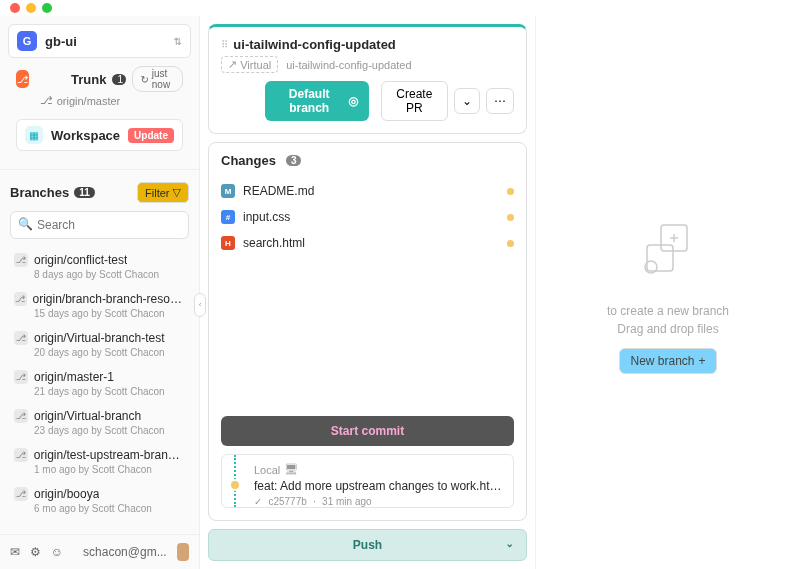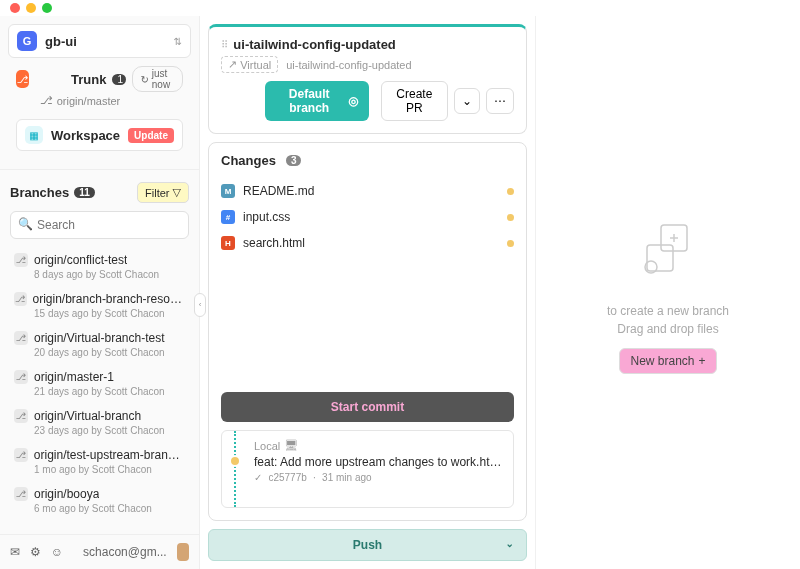--- a/index.html
+++ b/index.html
@@ -21,21 +21,21 @@
 .badge { background: #444; color: #fff; border-radius: 8px; padding: 0 5px; font-size: 10px; min-width: 14px; text-align: center; }
 .pill { border: 1px solid #ddd; border-radius: 10px; padding: 1px 7px; font-size: 10px; color: #666; display: inline-flex; align-items: center; gap: 3px; }
 .origin { font-size: 11px; color: #888; padding: 0 8px 8px 32px; display: flex; align-items: center; gap: 4px; }
 .ws-row { display: flex; align-items: center; gap: 8px; padding: 6px 8px; border: 1px solid #e5e5e5; border-radius: 6px; background: #fff; margin: 4px 8px 8px; }
 .ws-icon { width: 18px; height: 18px; border-radius: 5px; background: #e0f7fa; display: flex; align-items: center; justify-content: center; font-size: 10px; color: #00acc1; }
 .ws-name { font-weight: 600; flex: 1; }
 .update-badge { background: #ff6b6b; color: #fff; border-radius: 4px; padding: 2px 6px; font-size: 10px; font-weight: 600; }
 .divider { height: 1px; background: #eee; margin: 2px 0; }
 .branches-hdr { display: flex; align-items: center; justify-content: space-between; padding: 10px 10px 8px; }
 .branches-title { font-weight: 700; display: flex; align-items: center; gap: 5px; }
-.filter-btn { border: 1px solid #ddd; border-radius: 5px; padding: 3px 7px; font-size: 11px; background: #fef9c3; display: flex; align-items: center; gap: 3px; }
+.filter-btn { border: 1px solid #ddd; border-radius: 5px; padding: 3px 7px; font-size: 11px; background: #eab308; display: flex; align-items: center; gap: 3px; }
 .search-wrap { padding: 0 10px 8px; }
 .search { width: 100%; border: 1px solid #e0e0e0; border-radius: 6px; padding: 6px 8px 6px 26px; font-size: 12px; background: #fff; }
 .search-wrap { position: relative; }
 .sicon { position: absolute; left: 18px; top: 6px; color: #aaa; font-size: 12px; }
 .branch-list { flex: 1; overflow-y: auto; padding: 0 4px; }
 .branch-item { padding: 6px 10px; cursor: pointer; }
 .bi-top { display: flex; align-items: center; gap: 6px; }
 .bi-icon { width: 14px; height: 14px; border-radius: 4px; background: #e8e8e8; color: #888; display: flex; align-items: center; justify-content: center; font-size: 9px; }
 .bi-name { font-size: 12px; font-weight: 500; white-space: nowrap; overflow: hidden; text-overflow: ellipsis; }
 .bi-meta { font-size: 10px; color: #999; padding-left: 20px; padding-top: 2px; }
@@ -59,33 +59,33 @@
 .btn-sq { padding: 5px 7px; }
 .changes-card { flex: 1; display: flex; flex-direction: column; min-height: 0; }
 .cc-hdr { padding: 10px 12px; font-weight: 700; display: flex; align-items: center; gap: 10px; }
 .file-list { flex: 1; overflow-y: auto; }
 .file-row { display: flex; align-items: center; gap: 8px; padding: 6px 12px; font-size: 12px; }
 .ficon { width: 14px; height: 14px; border-radius: 3px; display: flex; align-items: center; justify-content: center; font-size: 8px; color: #fff; font-weight: 700; }
 .fic-md { background: #519aba; } .fic-css { background: #4285f4; } .fic-html { background: #e44d26; }
 .fname { flex: 1; }
 .mdot { width: 7px; height: 7px; border-radius: 50%; background: #f3c969; }
 .start-commit { margin: 8px 12px; background: #555; color: #f9a8d4; border: none; border-radius: 6px; padding: 8px; font-size: 12px; font-weight: 600; }
-.commit-card { margin: 0 12px 12px; border: 1px solid #e5e5e5; border-radius: 6px; padding: 8px 10px 24px 32px; position: relative; }
+.commit-card { margin: 0 12px 12px; border: 1px solid #e5e5e5; border-radius: 6px; padding: 8px 10px 0 32px; position: relative; }
 .rail { position: absolute; left: 12px; top: 0; bottom: 0; width: 2px; }
 .rail::before { content: ''; position: absolute; left: 0; top: 0; width: 2px; height: 100%; border-left: 2px dotted #2bbbad; }
 .rail-dot { position: absolute; left: -5px; top: 24px; width: 12px; height: 12px; border-radius: 50%; background: #f3c969; border: 2px solid #fff; }
 .local-lbl { font-size: 11px; color: #999; display: flex; align-items: center; gap: 4px; }
 .commit-msg { font-size: 12px; font-weight: 500; padding: 3px 0; white-space: nowrap; overflow: hidden; text-overflow: ellipsis; }
 .commit-meta { font-size: 10px; color: #999; display: flex; align-items: center; gap: 6px; }
 .push-btn { background: #d5ece8; border: 1px solid #b8ddd6; color: #2a7a6f; border-radius: 6px; padding: 8px; font-size: 12px; font-weight: 600; text-align: center; position: relative; }
 .push-chev { position: absolute; right: 12px; top: 8px; font-size: 10px; }
 .right { flex: 1; display: flex; flex-direction: column; align-items: center; justify-content: center; gap: 10px; color: #aaa; border-left: 1px solid #f0f0f0; }
 .drop-illus { width: 80px; height: 80px; display: flex; align-items: center; justify-content: center; }
 .drop-txt { font-size: 12px; text-align: center; line-height: 1.5; }
-.new-branch { border: 1px solid #ddd; background: #f9a8d4; color: #444; border-radius: 6px; padding: 5px 10px; font-size: 12px; font-weight: 500; display: flex; align-items: center; gap: 4px; }
+.new-branch { border: 1px solid #ddd; background: #7dd3fc; color: #444; border-radius: 6px; padding: 5px 10px; font-size: 12px; font-weight: 500; display: flex; align-items: center; gap: 4px; }
 svg { display: block; }
 </style>
 </head>
 <body>
 
 <div class="window">
   <div class="titlebar">
     <div class="tl-dot red"></div>
     <div class="tl-dot yellow"></div>
     <div class="tl-dot green"></div>

